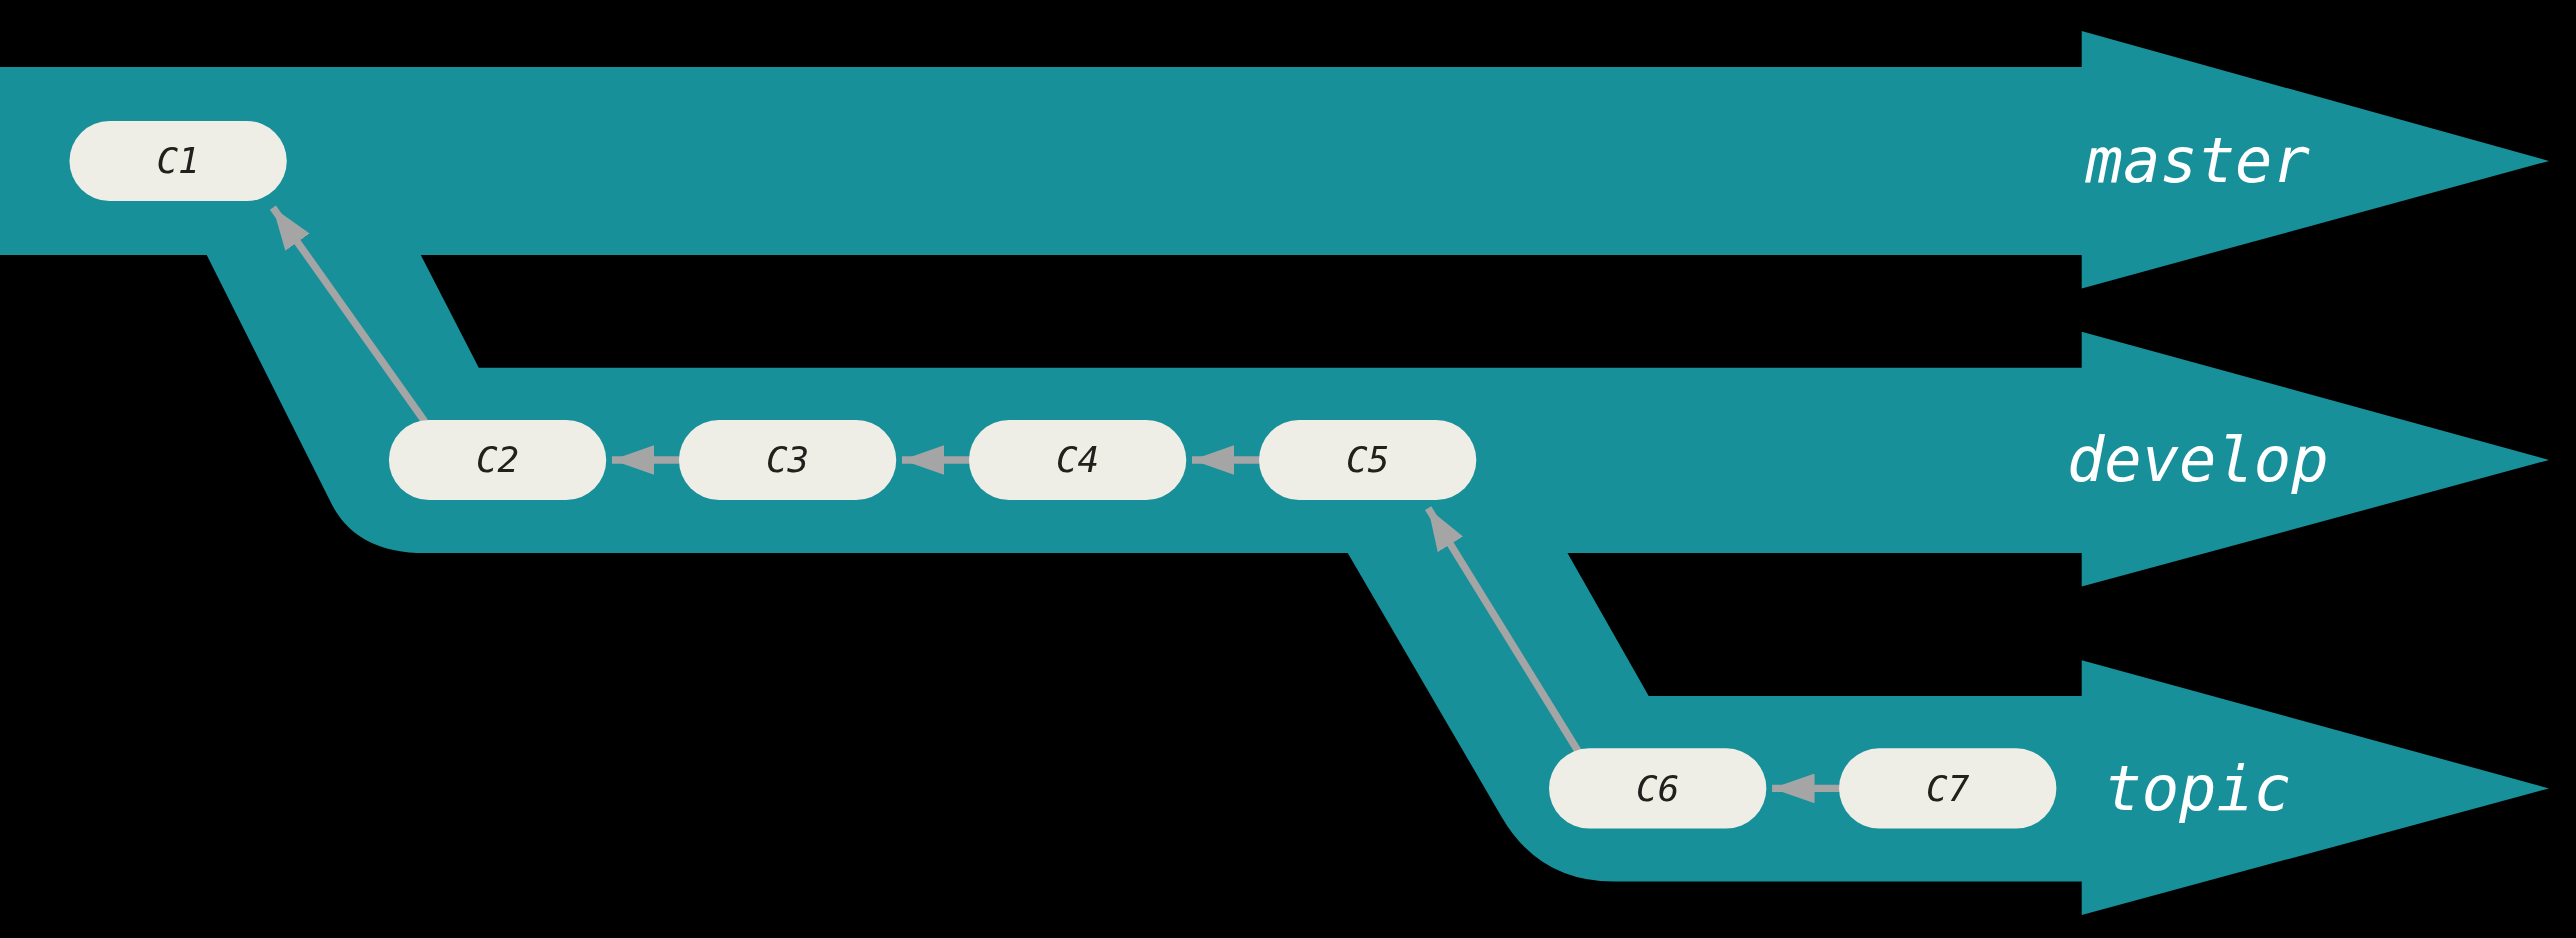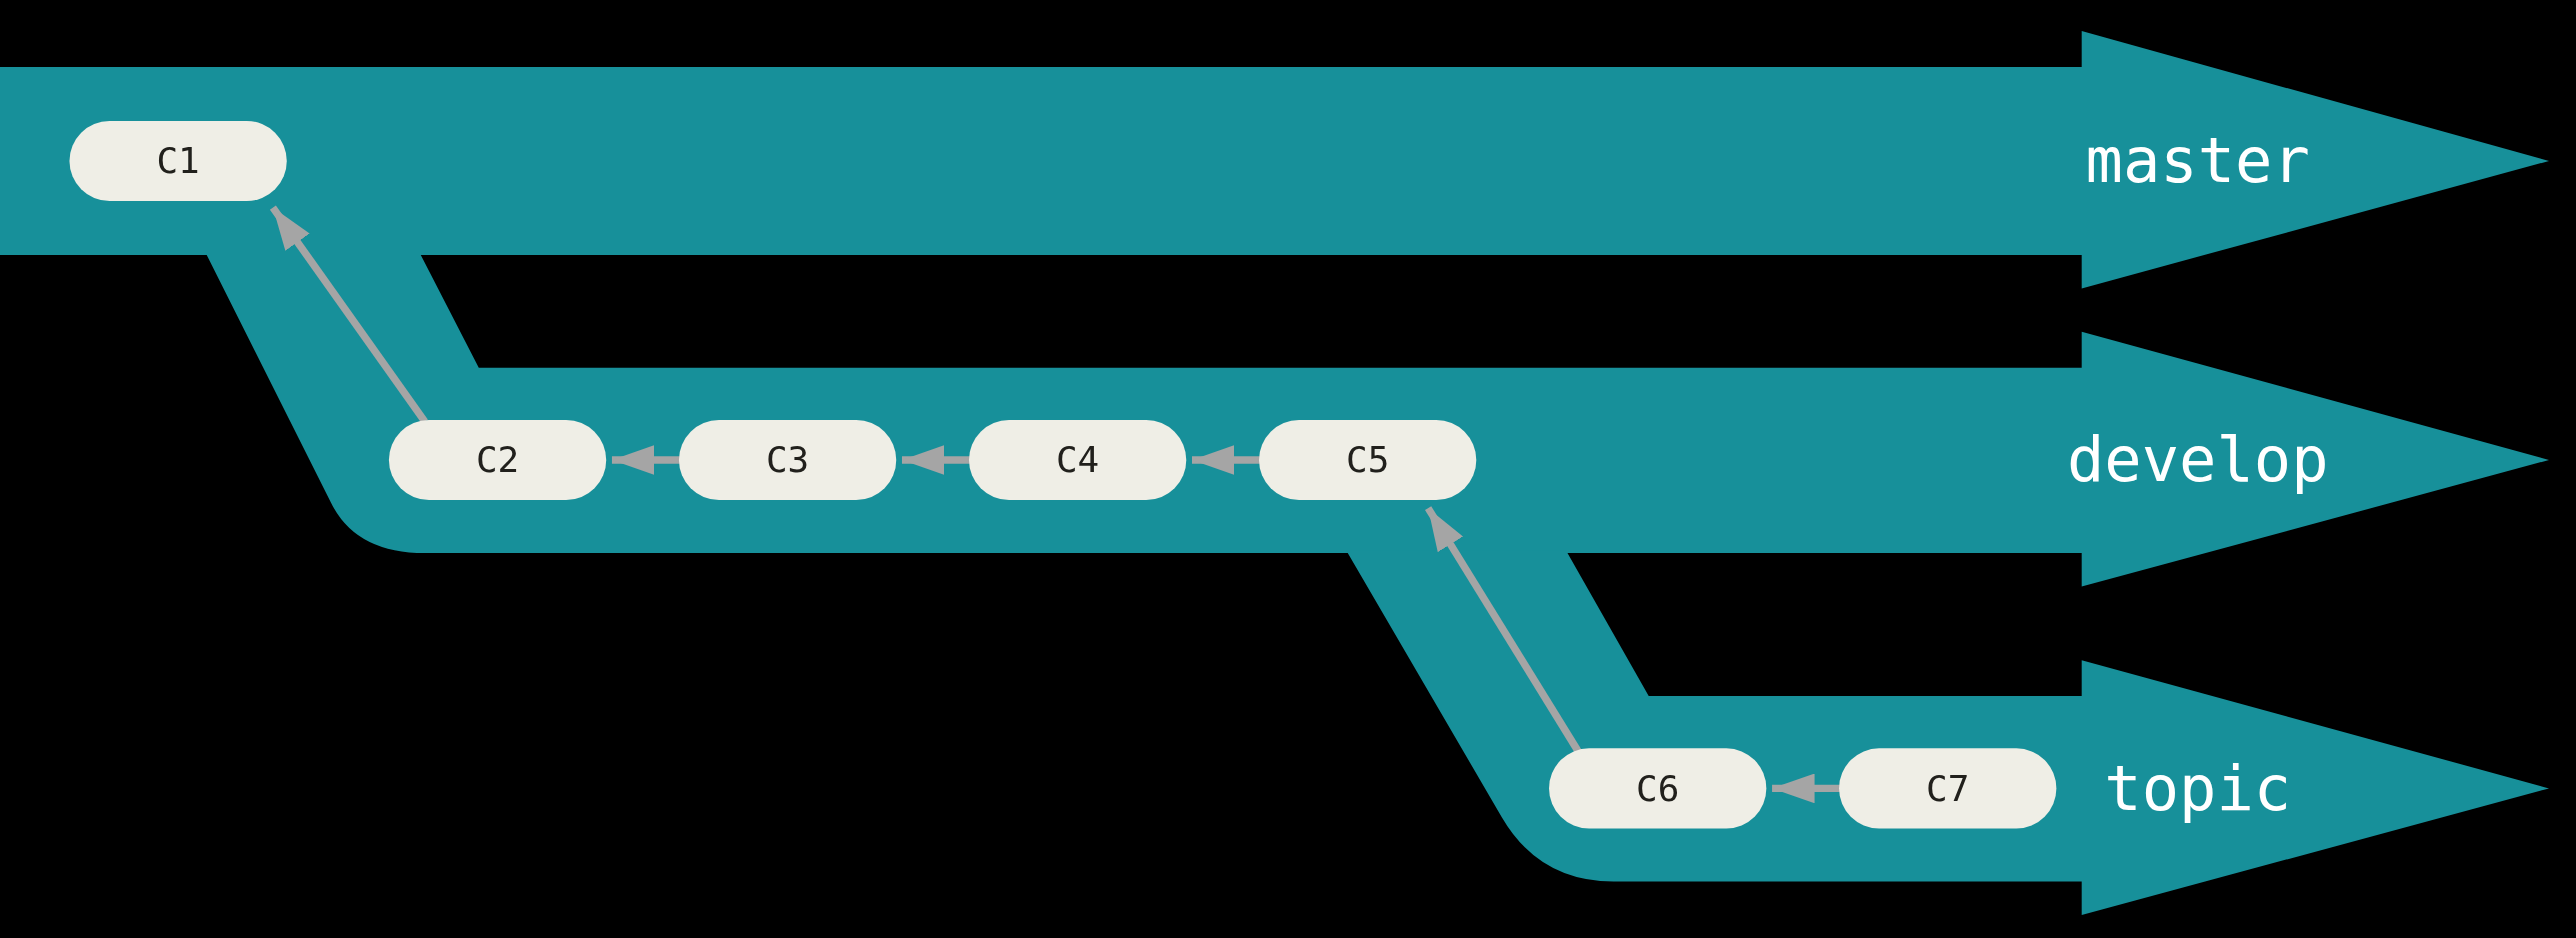--- a/index.html
+++ b/index.html
@@ -11,20 +11,21 @@
     --label-text: #FFFFFF;
   }
   html, body {
     margin: 0;
     padding: 0;
     background: var(--background);
   }
   .diagram-wrap {
     width: 100%;
     background: var(--background);
+    font-style: italic;
   }
   svg {
     display: block;
     width: 100%;
     height: auto;
   }
   .band {
     fill: var(--lane);
     stroke: none;
   }

